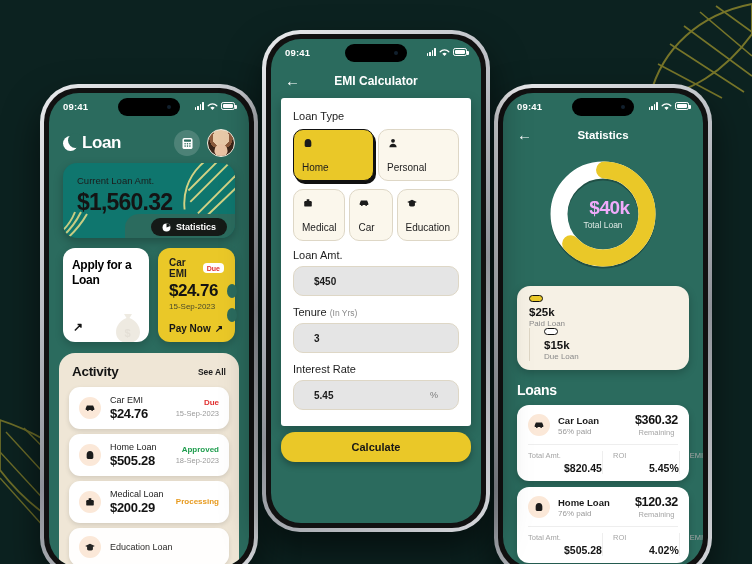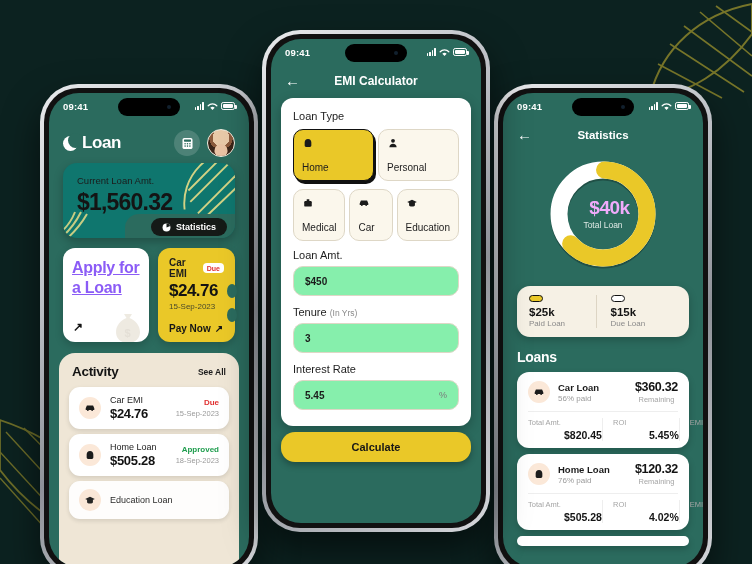--- a/index.html
+++ b/index.html
@@ -95,21 +95,21 @@
     border-radius:12px; padding:4px 11px; font-size:9px; font-weight:bold;
     display:flex; align-items:center; gap:5px; z-index:4;
   }
 
   
   .row2 { display:flex; gap:9px; padding: 10px 14px 0; position:relative;}
   .apply-card {
     flex:0 0 86px; background:#fff; border-radius:12px; padding:10px 9px 8px; position:relative;
     height:94px; overflow:hidden; box-shadow:0 3px 8px rgba(0,0,0,.2);
   }
-  .apply-title { font-size:16px; font-weight:bold; color:#8b5cf6; line-height:1.25; letter-spacing:-.3px;text-decoration:underline;}
+  .apply-title { font-size:12px; font-weight:bold; color:#000000; line-height:1.25; letter-spacing:-.3px;}
   .apply-arrow { position:absolute; left:10px; bottom:8px; font-size:12px; color:#141414; font-weight:bold;}
   .moneybag { position:absolute; right:4px; bottom:-2px; width:34px;height:36px; opacity:.5;}
   .emi-card {
     flex:1; background:#eac828; border-radius:12px; padding:9px 11px; position:relative;
     height:94px; box-shadow:0 3px 8px rgba(0,0,0,.2);
   }
   .emi-top { display:flex; align-items:center; gap:6px;}
   .emi-title { font-size:10px; color:#1d1d1d; font-weight:600;}
   .badge-due { background:#fff; color:#e03030; font-size:7px; font-weight:bold; border-radius:4px; padding:1.5px 4px;}
   .emi-amount { font-size:17px; font-weight:bold; color:#131313; letter-spacing:-.5px; margin-top:2px;}
@@ -140,53 +140,53 @@
   .act-amt { font-size:13px; font-weight:bold; color:#131313; letter-spacing:-.3px; margin-top:1px;}
   .act-right { text-align:right; }
   .act-status { font-size:8px; font-weight:bold; }
   .act-date { font-size:7.5px; color:#9a9a9a; margin-top:2px;}
 
   
   .m-head { display:flex; align-items:center; padding: 8px 14px 8px; position:relative;}
   .back-arrow { color:#fff; font-size:15px; line-height:1; }
   .m-title { position:absolute; left:0; right:0; text-align:center; color:#fff; font-size:12px; font-weight:600;
     pointer-events:none; }
-  .calc-card { margin: 2px 10px 0; background:#fff; border-radius:12px; padding:12px 12px 16px;
+  .calc-card { margin: 2px 10px 0; background:#fff; border-radius:3px; padding:12px 12px 16px;
     box-shadow:0 4px 12px rgba(0,0,0,.25); }
   .sec-label { font-size:11px; color:#1d1d1d; font-weight:500; margin-bottom:7px;}
   .types-row { display:flex; gap:4px; margin-bottom:8px;}
   .type-card {
     flex:1; border:1px solid #ded7c6; background:#fbf7ec; border-radius:10px; padding:7px 8px 7px; height:52px;
     display:flex; flex-direction:column; justify-content:space-between;
   }
   .type-card.active { background:#eac828; border-color:#111; box-shadow:2px 3px 0 #111;}
   .type-name { font-size:10px; color:#1d1d1d;}
   .field {
-    border:1px solid #ded7c6; background:#86efac; border-radius:10px; height:30px;
-    display:flex; align-items:center; padding:0 11px; margin-bottom:10px;
+    border:1px solid #ded7c6; background:#e5e5e5; border-radius:10px; height:30px;
+    display:flex; align-items:center; padding:0 20px; margin-bottom:10px;
     font-size:10px; font-weight:bold; color:#1b1b1b; justify-content:space-between;
   }
   .field .suffix { font-weight:normal; color:#7a7a7a; font-size:9px; }
   .field-label { font-size:11px; color:#1d1d1d; margin-bottom:5px; }
   .field-label small { font-size:8.5px; color:#8a8a8a; }
   .calc-btn {
     margin: 6px 10px 0; background:#eac828; border-radius:14px; height:30px;
     display:flex; align-items:center; justify-content:center;
     font-size:11px; font-weight:600; color:#161616; box-shadow:0 3px 7px rgba(0,0,0,.3); cursor:pointer;
   }
 
   
   .r-head { display:flex; align-items:center; padding: 8px 14px 4px; position:relative;}
   .r-title { position:absolute; left:0;right:0;text-align:center;color:#fff;font-size:11.5px;font-weight:600;}
   .donut-wrap { display:flex; justify-content:center; padding:6px 0 10px; position:relative;}
   .donut-center { position:absolute; left:0;right:0; top:50%; transform:translateY(-58%); text-align:center;}
   .donut-val { font-size:19px; font-weight:bold; color:#f0abfc; letter-spacing:-.5px;margin-left:13px;}
   .donut-cap { font-size:8.5px; color:#dfe9e5; margin-top:1px;}
   .legend-card { margin:0 14px; background:#f6f1e5; border-radius:13px; padding:9px 12px; display:flex;
-    box-shadow:0 3px 8px rgba(0,0,0,.22);}
+    box-shadow:0 3px 8px rgba(0,0,0,.22);flex-direction:column;}
   .legend-col { flex:1; }
   .legend-col + .legend-col { border-left:1px solid #ddd5c4; padding-left:14px; }
   .legend-dot { width:14px;height:7px;border-radius:4px; margin-bottom:4px;}
   .legend-dot.paid { background:#eac828; border:1px solid #111;}
   .legend-dot.due  { background:#fff; border:1px solid #111;}
   .legend-val { font-size:11.5px; font-weight:bold; color:#141414;}
   .legend-cap { font-size:8px; color:#8a8a8a; margin-top:1px;}
   .loans-title { color:#fff; font-size:14px; font-weight:bold; padding:12px 14px 7px; letter-spacing:-.3px;}
   .loan-card { margin:0 14px 6px; background:#fff; border-radius:12px; padding:8px 11px 7px;
     box-shadow:0 3px 7px rgba(0,0,0,.2);}
@@ -360,20 +360,36 @@
         <div class="act-mid">
           <div class="act-name">Home Loan</div>
           <div class="act-amt">$505.28</div>
         </div>
         <div class="act-right">
           <div class="act-status" style="color:#1f9d4e">Approved</div>
           <div class="act-date">18-Sep-2023</div>
         </div>
       </div>
 
+      <div class="act-item">
+        <div class="act-ico">
+          <svg width="12" height="12" viewBox="0 0 14 14">
+                <rect x="2.6" y="4.6" width="8.8" height="6.6" rx="1.4" fill="#1b1b1b"></rect>
+                <rect x="5.3" y="2.6" width="3.4" height="2" rx=".7" fill="#1b1b1b"></rect>
+              </svg>
+        </div>
+        <div class="act-mid">
+          <div class="act-name">Medical Loan</div>
+          <div class="act-amt">$200.29</div>
+        </div>
+        <div class="act-right">
+          <div class="act-status" style="color:#e79a1e">Processing</div>
+          <div class="act-date"></div>
+        </div>
+      </div>
 
       <div class="act-item" style="opacity:.95">
         <div class="act-ico">
           <svg width="12" height="12" viewBox="0 0 14 14">
                 <path d="M7 3.2 L12.6 5.8 L7 8.4 L1.4 5.8 Z" fill="#1b1b1b"></path>
                 <path d="M3.6 7 v2.6 c0 1 1.6 1.6 3.4 1.6 s3.4-.6 3.4-1.6 V7" fill="#1b1b1b"></path>
               </svg>
         </div>
         <div class="act-mid">
           <div class="act-name">Education Loan</div>

